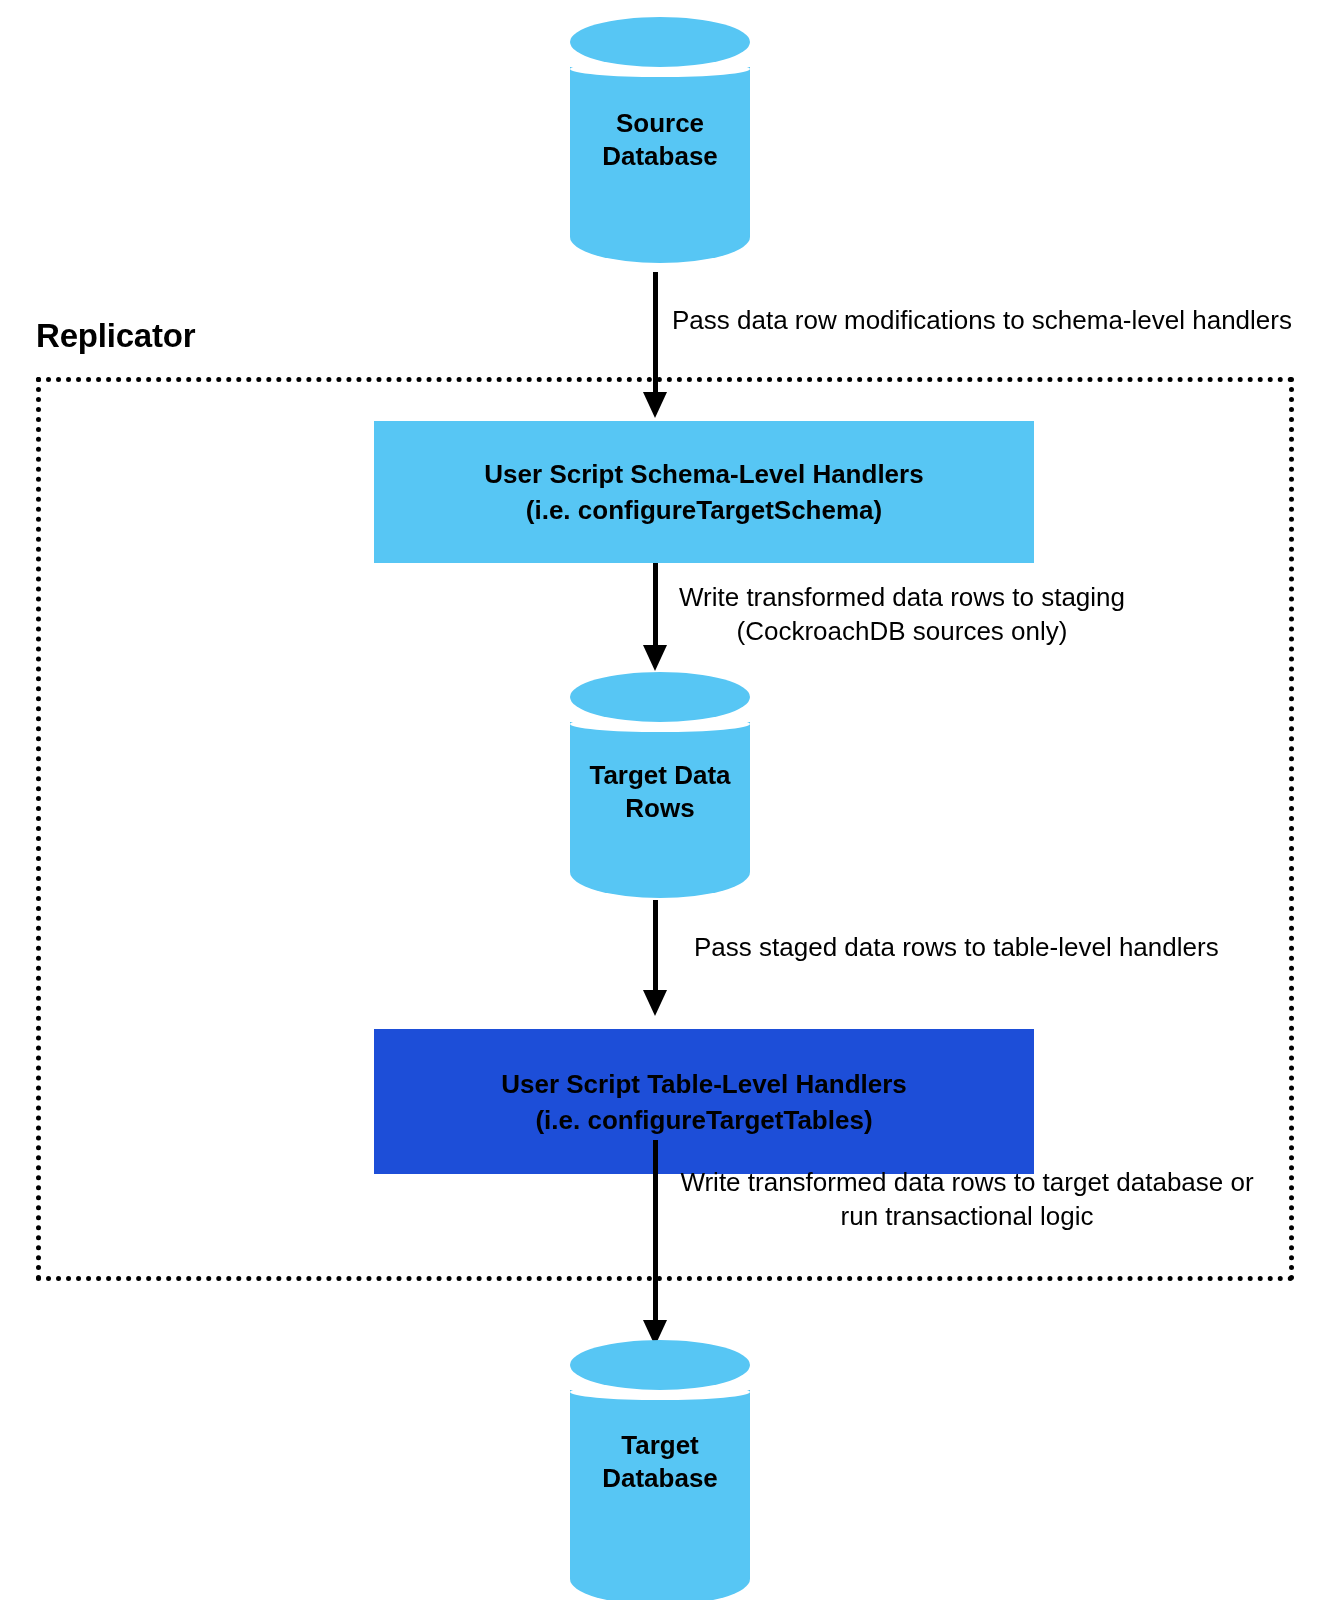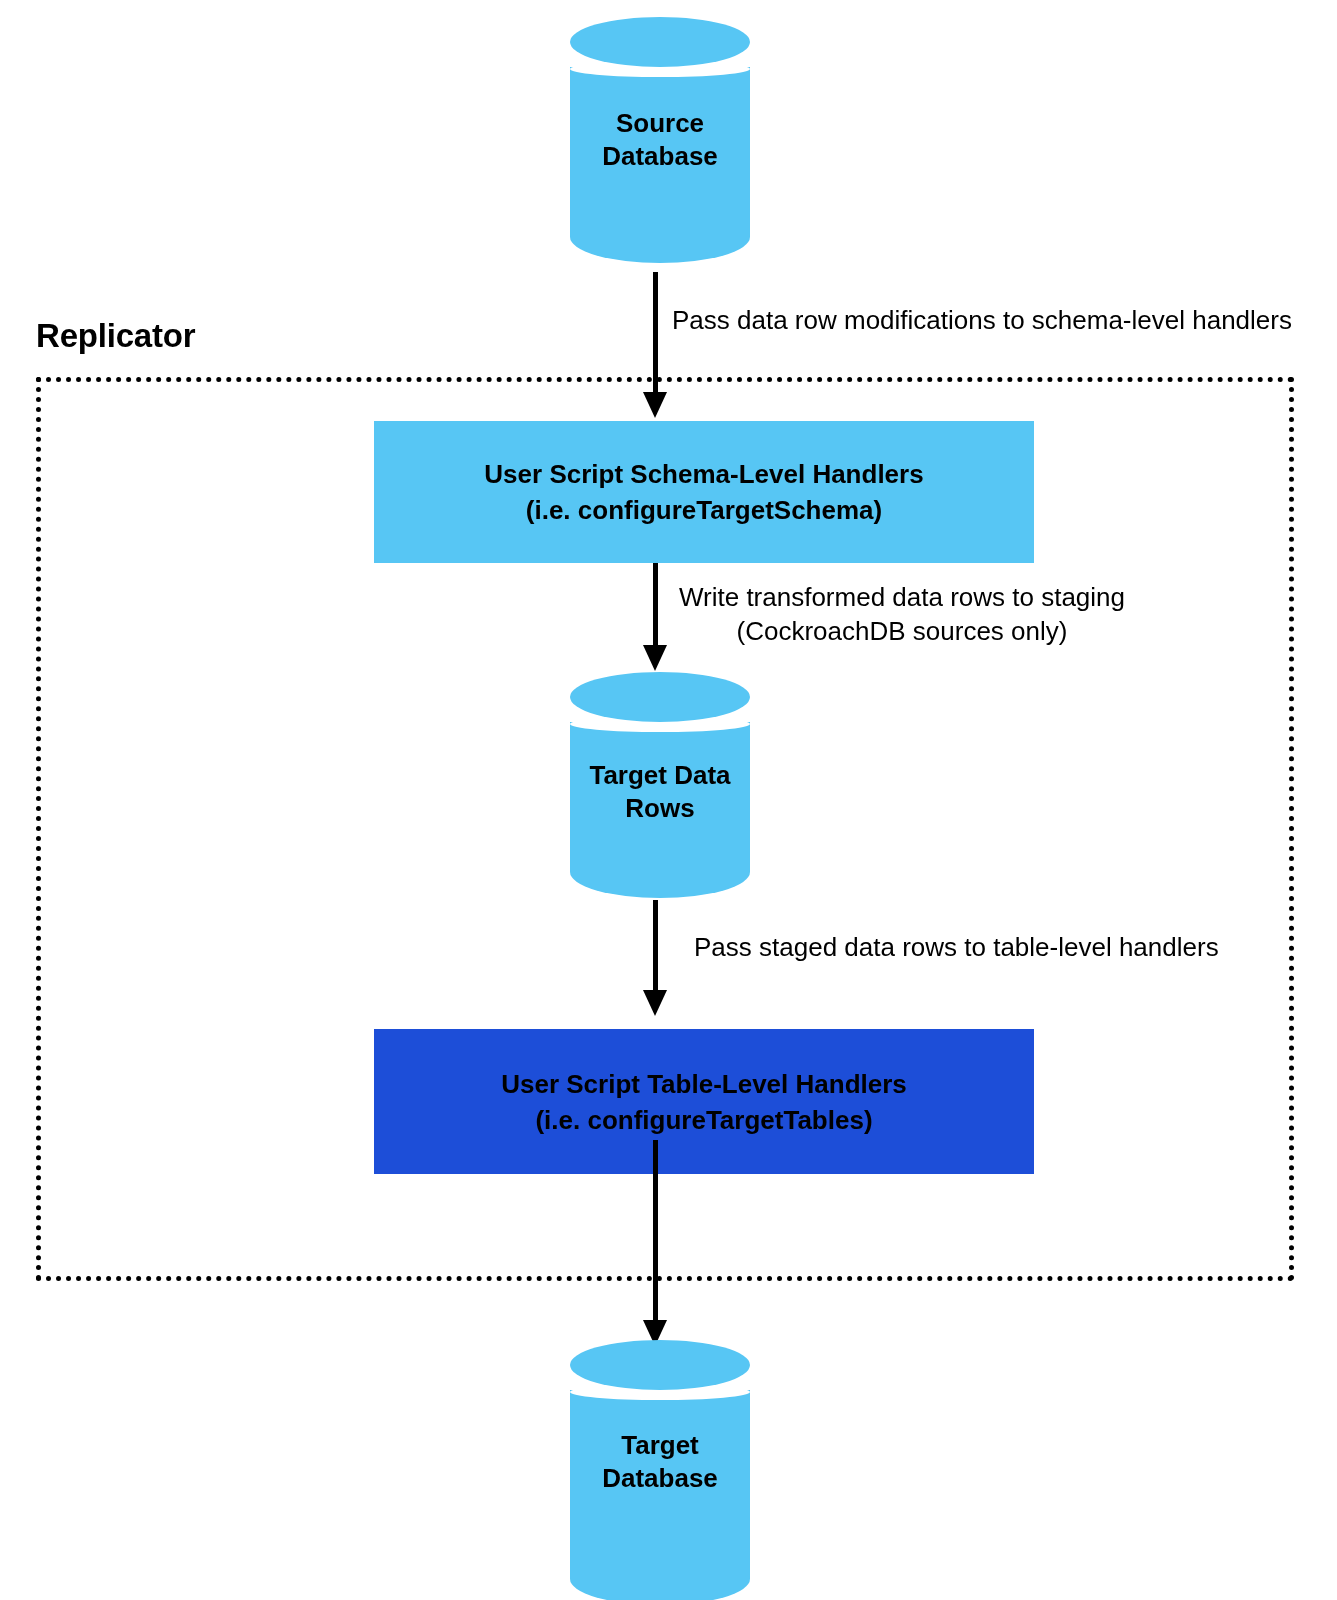--- a/index.html
+++ b/index.html
@@ -171,20 +171,22 @@
   <div class="arrow-head" style="top: 990px; border-top-color: rgb(0, 0, 0);"></div>
   <div class="arrow-label left-aligned" style="left:694px; top:930px; width:560px;">Pass staged data rows to table-level handlers</div>
 
   <div class="proc-box" style="top: 1029px; height: 145px; background: #1d4ed8;">
     <span>User Script Table-Level Handlers
 (i.e. configureTargetTables)</span>
   </div>
 
   <div class="arrow-line" style="top: 1140px; height: 186px; background: rgb(0, 0, 0);"></div>
   <div class="arrow-head" style="top: 1320px; border-top-color: rgb(0, 0, 0);"></div>
+  <div class="arrow-label centered" style="left:672px; top:1165px; width:590px;">Write transformed data rows to target database or
+run transactional logic</div>
 
   <div class="cylinder" style="left:570px; top:1340px; height:260px;">
     <div class="cyl-body" style="height: 215px; background: rgb(87, 198, 244);"></div>
     <div class="cyl-gap"></div>
     <div class="cyl-top" style="background: rgb(87, 198, 244);"></div>
     <div class="cyl-label" style="top:89px;">Target
 Database</div>
   </div>
 
 </div>

